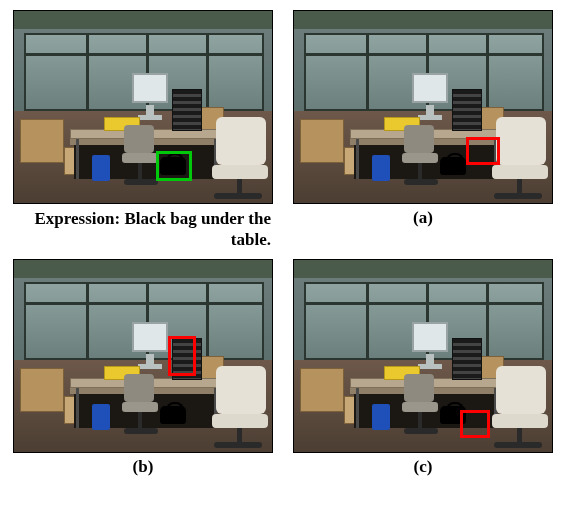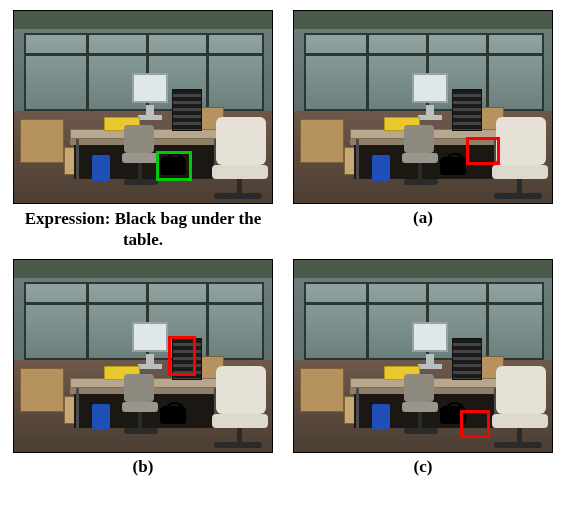--- a/index.html
+++ b/index.html
@@ -289,21 +289,21 @@
     .pos-a  { left: 172px; top: 126px; width: 34px; height: 28px; }
     .pos-b  { left: 154px; top: 76px;  width: 28px; height: 40px; }
     .pos-c  { left: 166px; top: 150px; width: 30px; height: 28px; }
     
     .expression {
       width: 260px;
       font-weight: bold;
       font-size: 17px;
       line-height: 1.25;
       color: #000;
-      text-align: center;
+      text-align: right;
       padding: 4px 2px 0 2px;
     }
     .panel-label {
       font-weight: bold;
       font-size: 17px;
       color: #000;
       padding-top: 4px;
     }
   </style>
 </head>

